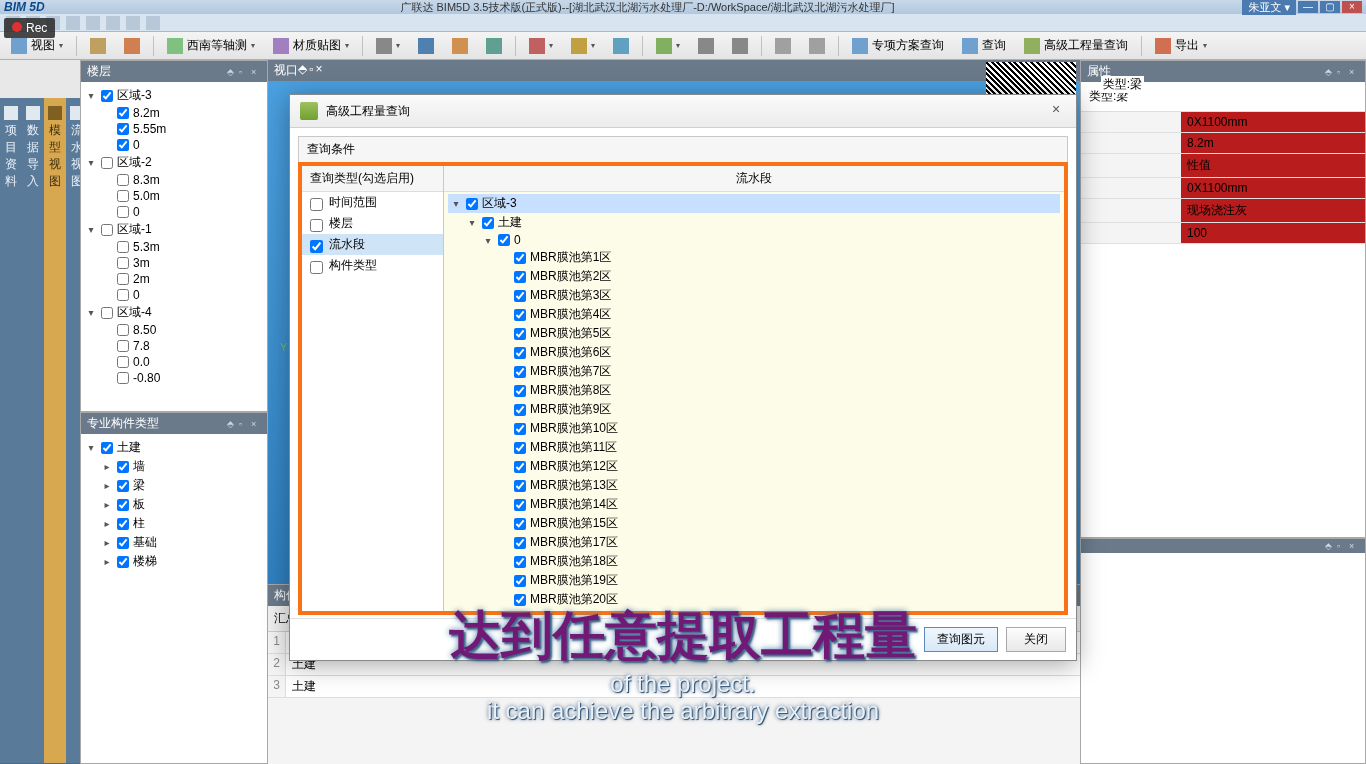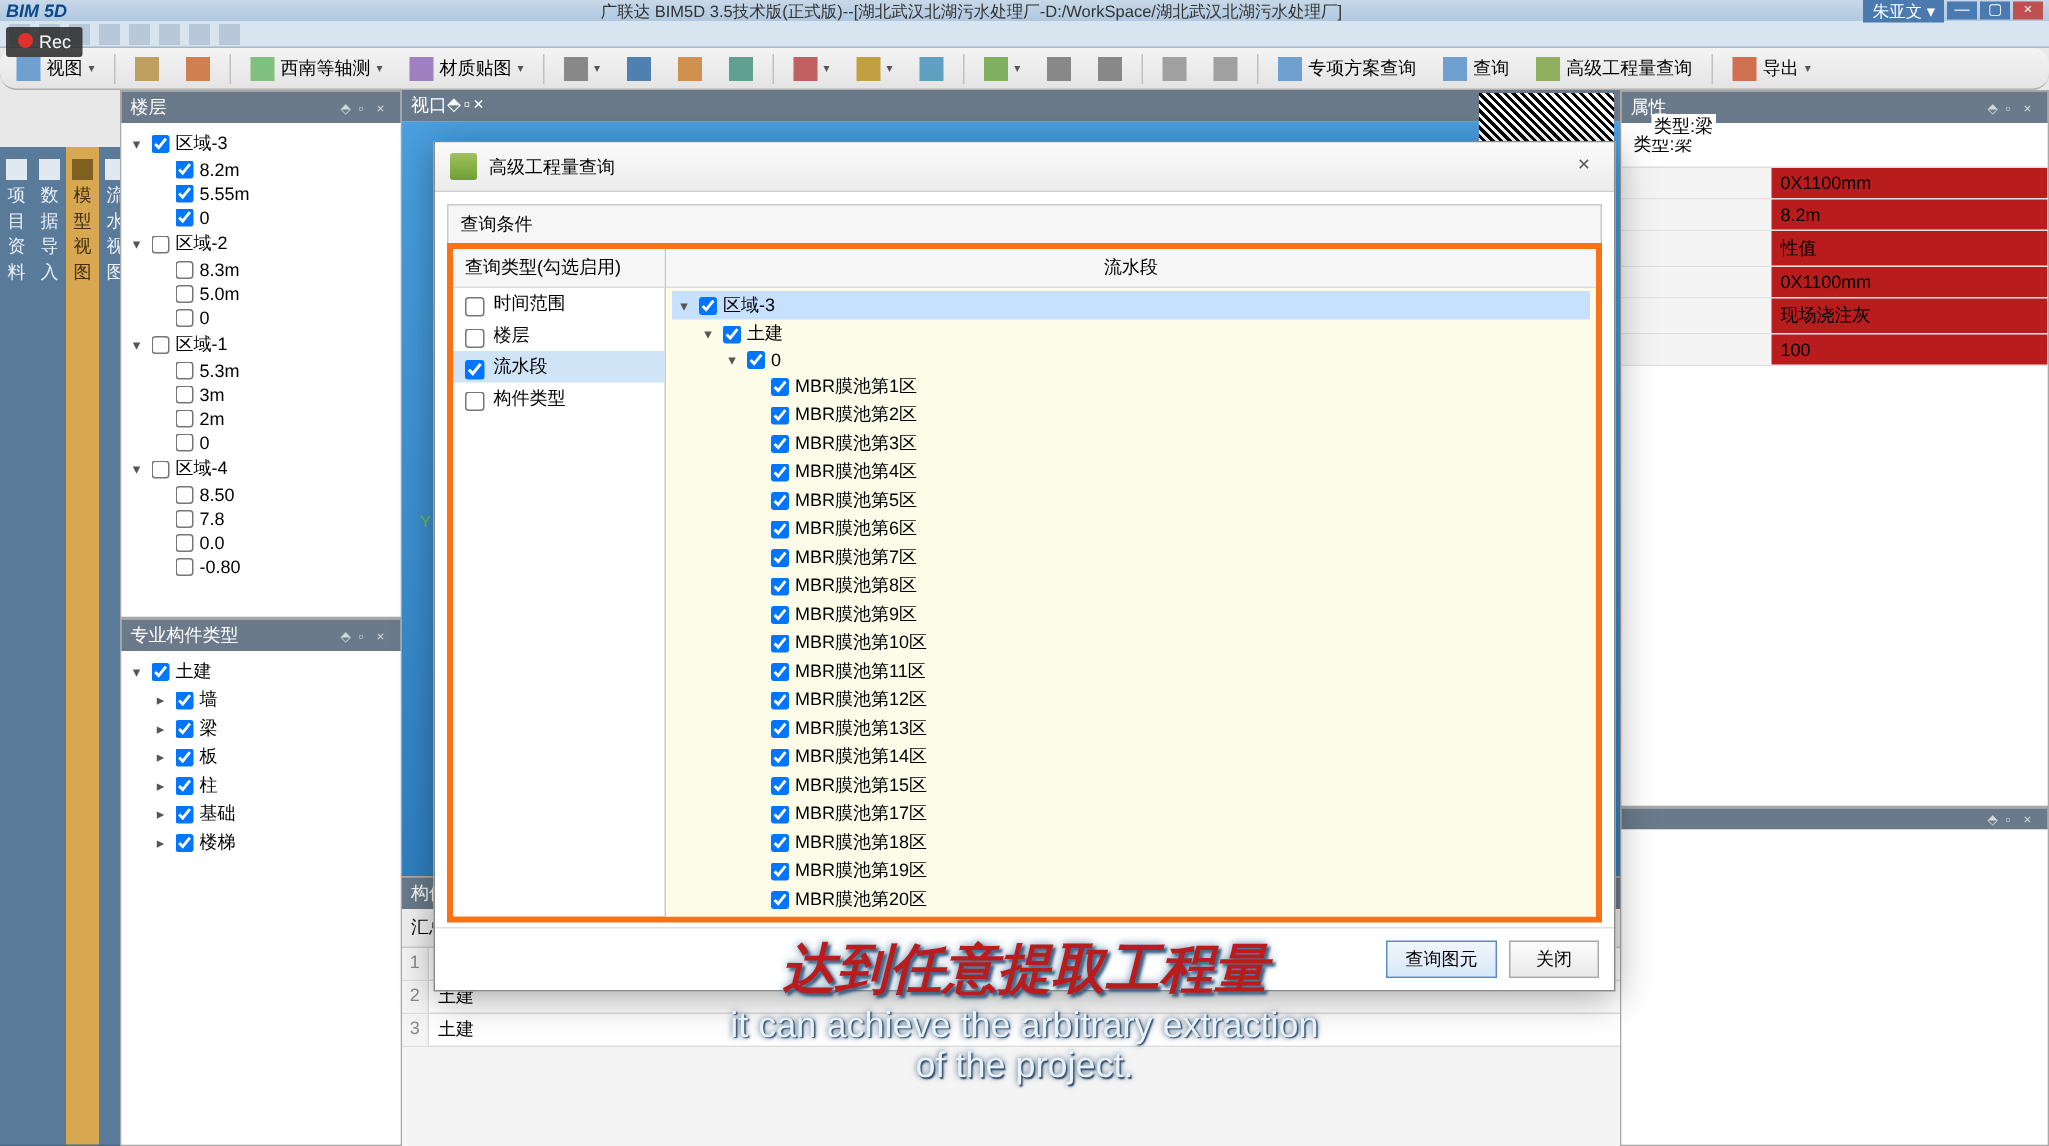--- a/index.html
+++ b/index.html
@@ -13,21 +13,21 @@
 .titlebar .winbtns span { width: 20px; height: 12px; background: #4a7ab0; color: #fff; text-align: center; line-height: 12px; font-size: 10px; cursor: pointer; }
 .titlebar .user { color: #fff; background: #4a7ab0; padding: 0 6px; margin-right: 2px; font-size: 11px; }
 
 
 .mini-tb { height: 18px; background: #d8e4f0; border-bottom: 1px solid #a8b8c8; display: flex; align-items: center; padding: 0 6px; gap: 6px; }
 .mini-tb span { width: 14px; height: 14px; background: #b8c8d8; display: inline-block; }
 .rec { position: absolute; left: 4px; top: 18px; background: rgba(40,40,40,.85); color: #fff; padding: 3px 8px; border-radius: 2px; font-size: 11px; z-index: 5; }
 .rec .dot { display:inline-block; width:10px; height:10px; background:#e03030; border-radius:50%; margin-right:4px; }
 
 
-.toolbar { height: 28px; background: linear-gradient(#f4f4f4,#e4e4e4); border-bottom: 1px solid #b0b0b0; display: flex; align-items: center; padding: 0 4px; gap: 4px; border-radius: 11px; }
+.toolbar { height: 28px; background: linear-gradient(#f4f4f4,#e4e4e4); border-bottom: 1px solid #b0b0b0; display: flex; align-items: center; padding: 0 4px; gap: 4px; }
 .tb-btn { display: flex; align-items: center; gap: 4px; padding: 2px 6px; border: 1px solid transparent; cursor: pointer; white-space: nowrap; }
 .tb-sep { width: 1px; height: 20px; background: #c0c0c0; margin: 0 2px; }
 .tb-icon { width: 16px; height: 16px; display: inline-block; }
 .caret { font-size: 8px; color: #555; }
 
 
 .main { display: flex; height: calc(764px - 14px - 18px - 28px); }
 .left-nav { width: 80px; background: #5a7a9a; display: flex; flex-direction: row; margin-top: 38px; }
 .left-nav .nav-item { padding: 8px 4px; color: #e8f0f8; text-align: center; cursor: pointer; border-bottom: 1px solid #4a6a8a; font-size: 11px; display:flex; flex-direction:column; align-items:center; gap:2px; }
 .left-nav .nav-item.active { background: #d8a850; color: #403010; }
@@ -84,21 +84,21 @@
 .mc-right { flex: 1; display:flex; flex-direction:column; }
 .mc-right-hd { text-align:center; padding:4px; border-bottom:1px solid #ddd; background:#f6f6f6; }
 .flow-tree { flex:1; overflow-y:auto; background:#fdfce8; padding:2px 4px; }
 .flow-tree .tree-row.sel { background:#c8e0ff; }
 .modal-foot { padding: 8px 10px; display: flex; justify-content: flex-end; gap: 8px; border-top: 1px solid #e0e0e0; }
 .btn { min-width: 60px; padding: 3px 12px; background: linear-gradient(#fdfdfd,#e8e8e8); border: 1px solid #a8a8a8; cursor: pointer; }
 .btn.primary { border-color:#5a8ac0; background: linear-gradient(#f0f6fc,#d8e8f8); }
 
 
 .subtitle { position:absolute; left:0; right:0; bottom:40px; text-align:center; z-index:30; pointer-events:none; }
-.subtitle .zh { font-size:36px; font-weight:bold; color:#b91c1c; text-shadow: 0 0 6px #5080a8, 2px 2px 2px #305070; font-style: italic; }
+.subtitle .zh { font-size:52px; font-weight:bold; color:#701a75; text-shadow: 0 0 6px #5080a8, 2px 2px 2px #305070; }
 .subtitle .en { font-size:24px; color:#e8f2fb; text-shadow: 0 0 4px #406080, 1px 1px 1px #204060; line-height:1.1; }
 
 
 .qr { position:absolute; right: 290px; top: 62px; width: 90px; height: 58px; background: repeating-linear-gradient(45deg,#000 0 2px,#fff 2px 4px); z-index:4; }
 .qr-label { position:absolute; right:222px; top:76px; z-index:4; background:#fff; padding:0 2px; }
 </style>
 </head>
 <body>
 
 <div class="titlebar">
@@ -654,15 +654,15 @@
     </div>
   </div>
   <div class="modal-foot">
     <button class="btn primary">查询图元</button>
     <button class="btn">关闭</button>
   </div>
 </div>
 
 <div class="subtitle">
   <div class="zh">达到任意提取工程量</div>
+  <div class="en">of the project.</div>
   <div class="en">it can achieve the arbitrary extraction</div>
-  <div class="en">of the project.</div>
 </div>
 
 </body></html>

